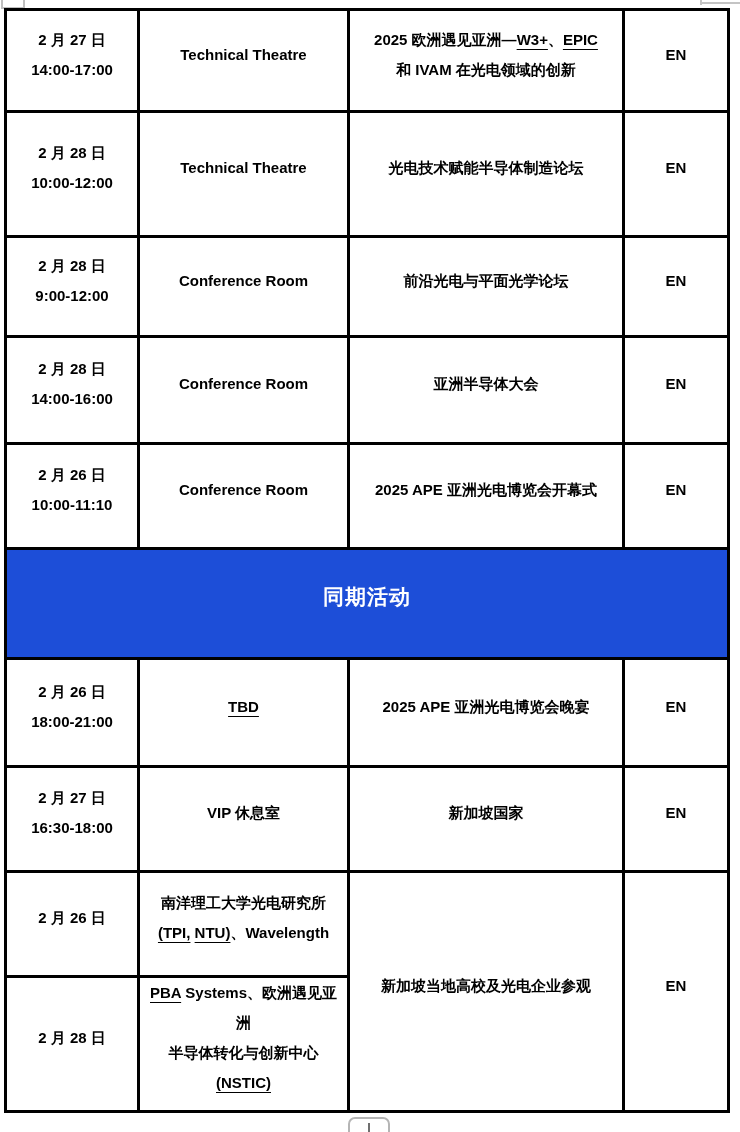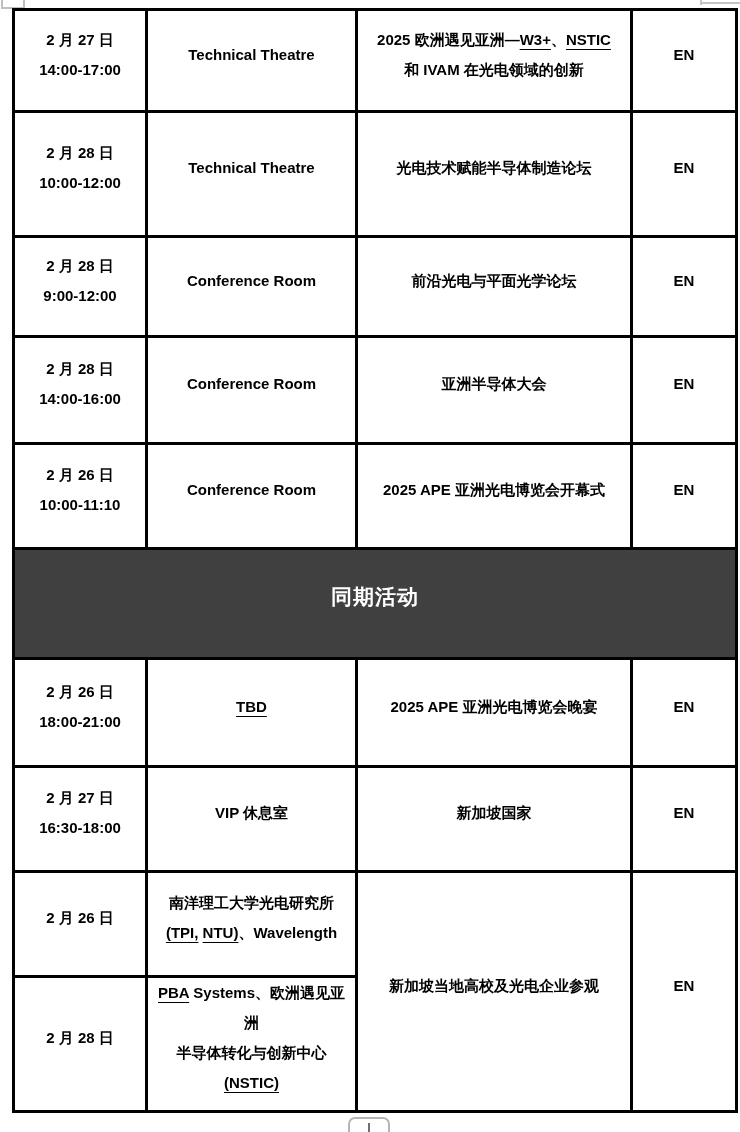--- a/index.html
+++ b/index.html
@@ -2,33 +2,33 @@
 <html><head>
 <meta charset="utf-8">
 <style>
   html,body{margin:0;padding:0;}
   body{
     width:740px;height:1132px;background:#ffffff;overflow:hidden;position:relative;
     font-family:"Liberation Sans",sans-serif;
   }
   .page{position:absolute;inset:0;width:740px;height:1132px;background:#ffffff;}
   table.schedule{
-    position:absolute;left:12px;top:8px;width:723px;
+    position:absolute;left:4px;top:8px;width:723px;
     border-collapse:collapse;table-layout:fixed;
   }
   td{
     border:3px solid #000000;
     text-align:center;vertical-align:middle;
     font-weight:bold;color:#000000;
     font-size:15px;line-height:30px;
     padding:0 6px 12px 6px;
     overflow:hidden;
   }
   td.banner{
-    background:#404040;color:#ffffff;
+    background:#1d4ed8;color:#ffffff;
     font-size:21px;letter-spacing:1px;line-height:30px;
     padding-bottom:14px;
   }
   .sq{
     text-decoration-line:underline;
     text-decoration-style:wavy;
     text-decoration-color:#D04437;
     text-decoration-thickness:1px;
     text-underline-offset:4px;
     text-decoration-skip-ink:none;
@@ -72,21 +72,21 @@
     </colgroup>
 
     <tbody>
         <tr style="height:102px">
       <td>
         <div>2 月 27 日</div>
         <div>14:00-17:00</div>
       </td>
       <td>Technical Theatre</td>
       <td>
-        <div><span>2025 欧洲遇见亚洲—</span><span class="sq">W3+</span><span>、</span><span class="sq">NSTIC</span></div>
+        <div><span>2025 欧洲遇见亚洲—</span><span class="sq">W3+</span><span>、</span><span class="sq">EPIC</span></div>
         <div>和 IVAM 在光电领域的创新</div>
       </td>
       <td>EN</td>
     </tr>
 
     <tr style="height:125px">
       <td>
         <div>2 月 28 日</div>
         <div>10:00-12:00</div>
       </td>

